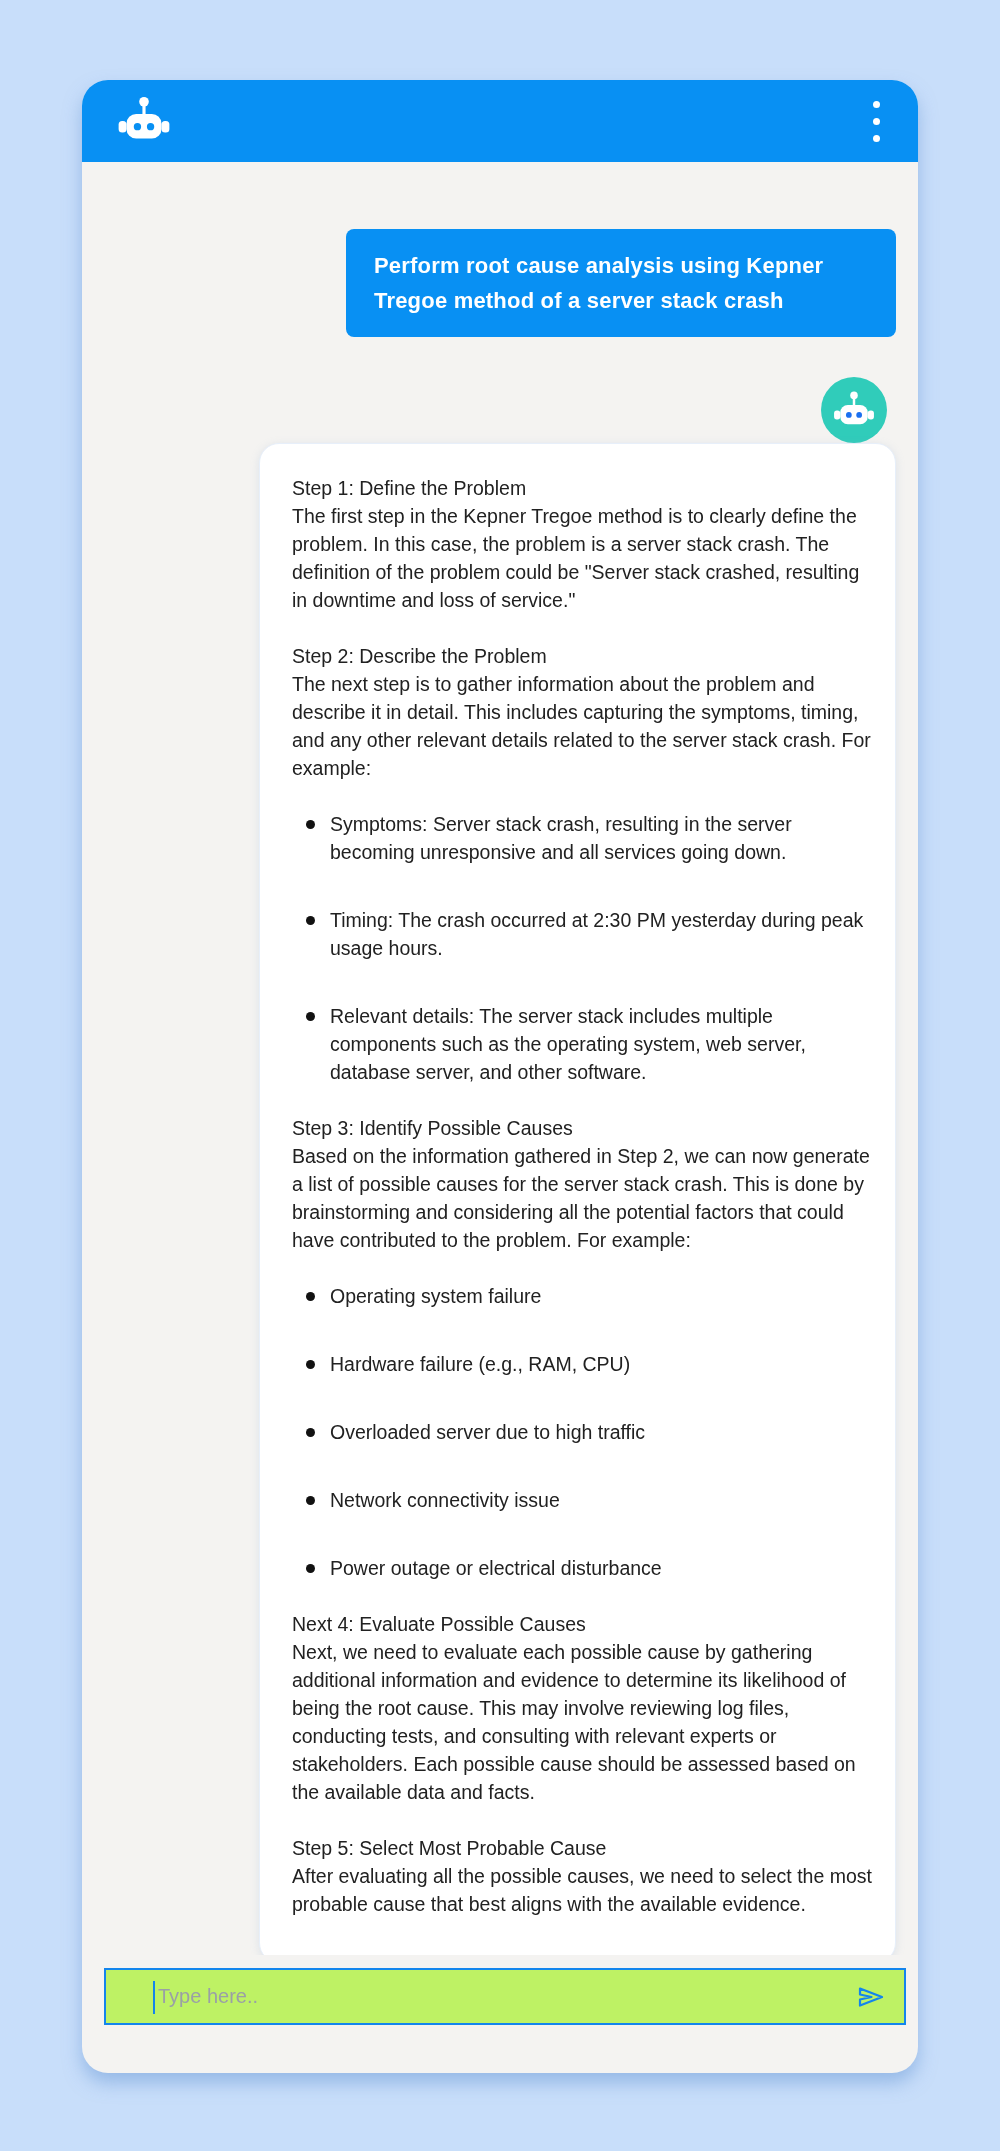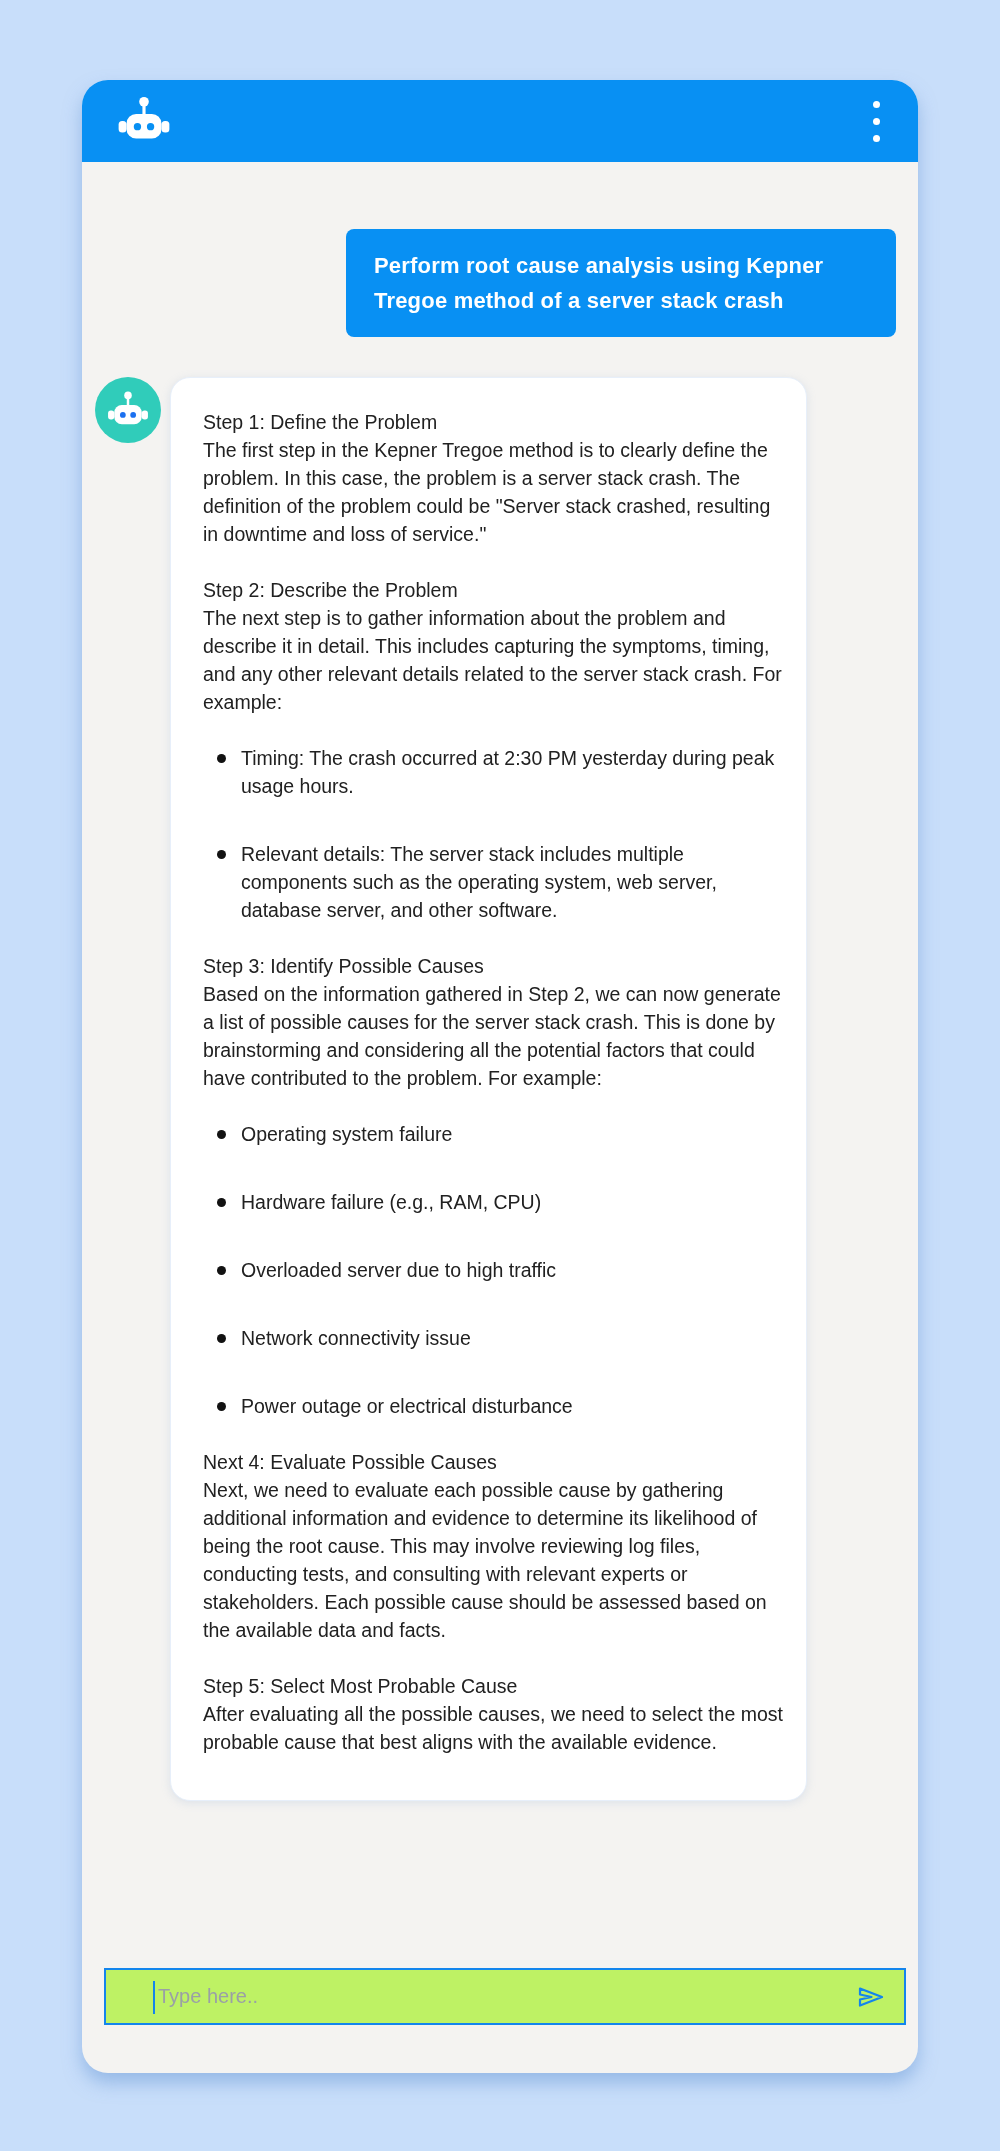--- a/index.html
+++ b/index.html
@@ -49,22 +49,23 @@
     color:#ffffff;
     border-radius:8px;
     padding:19px 28px;
     font-size:22px;
     font-weight:bold;
     line-height:35px;
     letter-spacing:0.2px;
   }
   .bot-row{
     display:flex;
-    align-items:flex-start;
+    align-items:flex-end;
     margin-top:40px;
+    flex-direction:column;
   }
   .avatar{
     width:66px;height:66px;border-radius:50%;
     background:var(--teal);
     flex:none;
     margin-right:9px;
     display:flex;align-items:center;justify-content:center;
   }
   .avatar svg{width:44px;height:39px;}
   .bot-card{
@@ -155,20 +156,24 @@
               <div class="sec-heading">Step 1: Define the Problem</div>
               <div class="sec-body">The first step in the Kepner Tregoe method is to clearly define the problem. In this case, the problem is a server stack crash. The definition of the problem could be "Server stack crashed, resulting in downtime and loss of service."</div>
             </div>
             <div class="section paragraph">
               <div class="sec-heading">Step 2: Describe the Problem</div>
               <div class="sec-body">The next step is to gather information about the problem and describe it in detail. This includes capturing the symptoms, timing, and any other relevant details related to the server stack crash. For example:</div>
             </div>
             <div class="section bullet-list">
               <div class="bullet-item">
                 <div class="bullet-dot"></div>
+                <div class="bullet-text">Symptoms: Server stack crash, resulting in the server becoming unresponsive and all services going down.</div>
+              </div>
+              <div class="bullet-item">
+                <div class="bullet-dot"></div>
                 <div class="bullet-text">Timing: The crash occurred at 2:30 PM yesterday during peak usage hours.</div>
               </div>
               <div class="bullet-item">
                 <div class="bullet-dot"></div>
                 <div class="bullet-text">Relevant details: The server stack includes multiple components such as the operating system, web server, database server, and other software.</div>
               </div>
             </div>
             <div class="section paragraph">
               <div class="sec-heading">Step 3: Identify Possible Causes</div>
               <div class="sec-body">Based on the information gathered in Step 2, we can now generate a list of possible causes for the server stack crash. This is done by brainstorming and considering all the potential factors that could have contributed to the problem. For example:</div>

